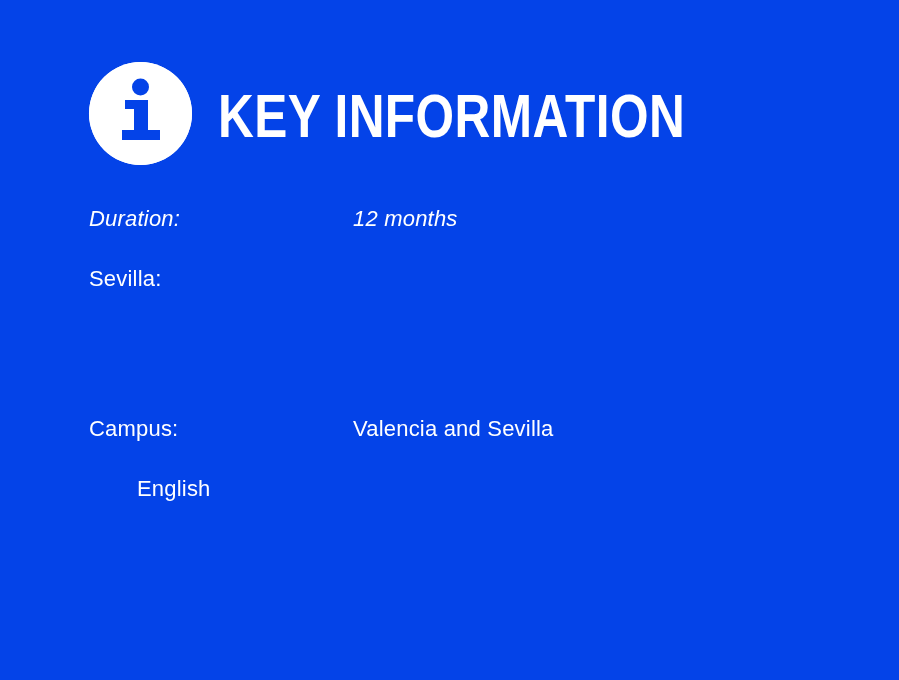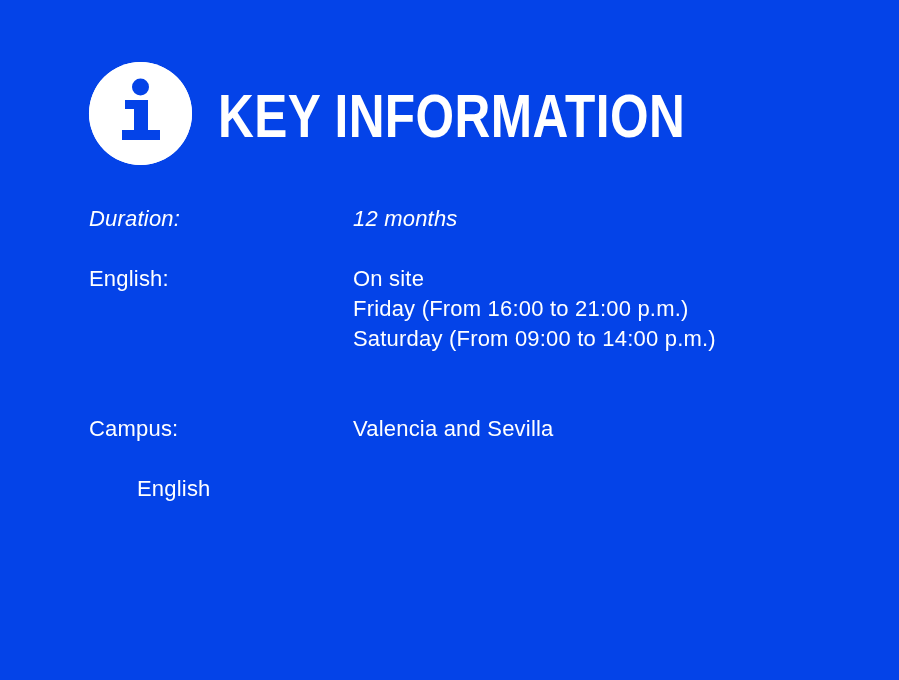--- a/index.html
+++ b/index.html
@@ -136,26 +136,21 @@
   <div id="info-list">
 
     <div class="info-row" id="row-duration">
       <div class="info-label">Duration:</div>
       <div class="info-value">
         <span class="value-line">12 months</span>
       </div>
     </div>
 
     <div class="info-row" id="row-format">
-      <div class="info-label">English:</div>
-      <div class="info-value">
-        <span class="value-line">On site</span>
-        <span class="value-line">Friday (From 16:00 to 21:00 p.m.)</span>
-        <span class="value-line">Saturday (From 09:00 to 14:00 p.m.)</span>
-      </div>
+      <div class="info-label">Sevilla:</div>
     </div>
 
     <div class="info-row" id="row-campus">
       <div class="info-label">Campus:</div>
       <div class="info-value">
         <span class="value-line">Valencia and Sevilla</span>
       </div>
     </div>
 
     <div class="info-row" id="row-language">

